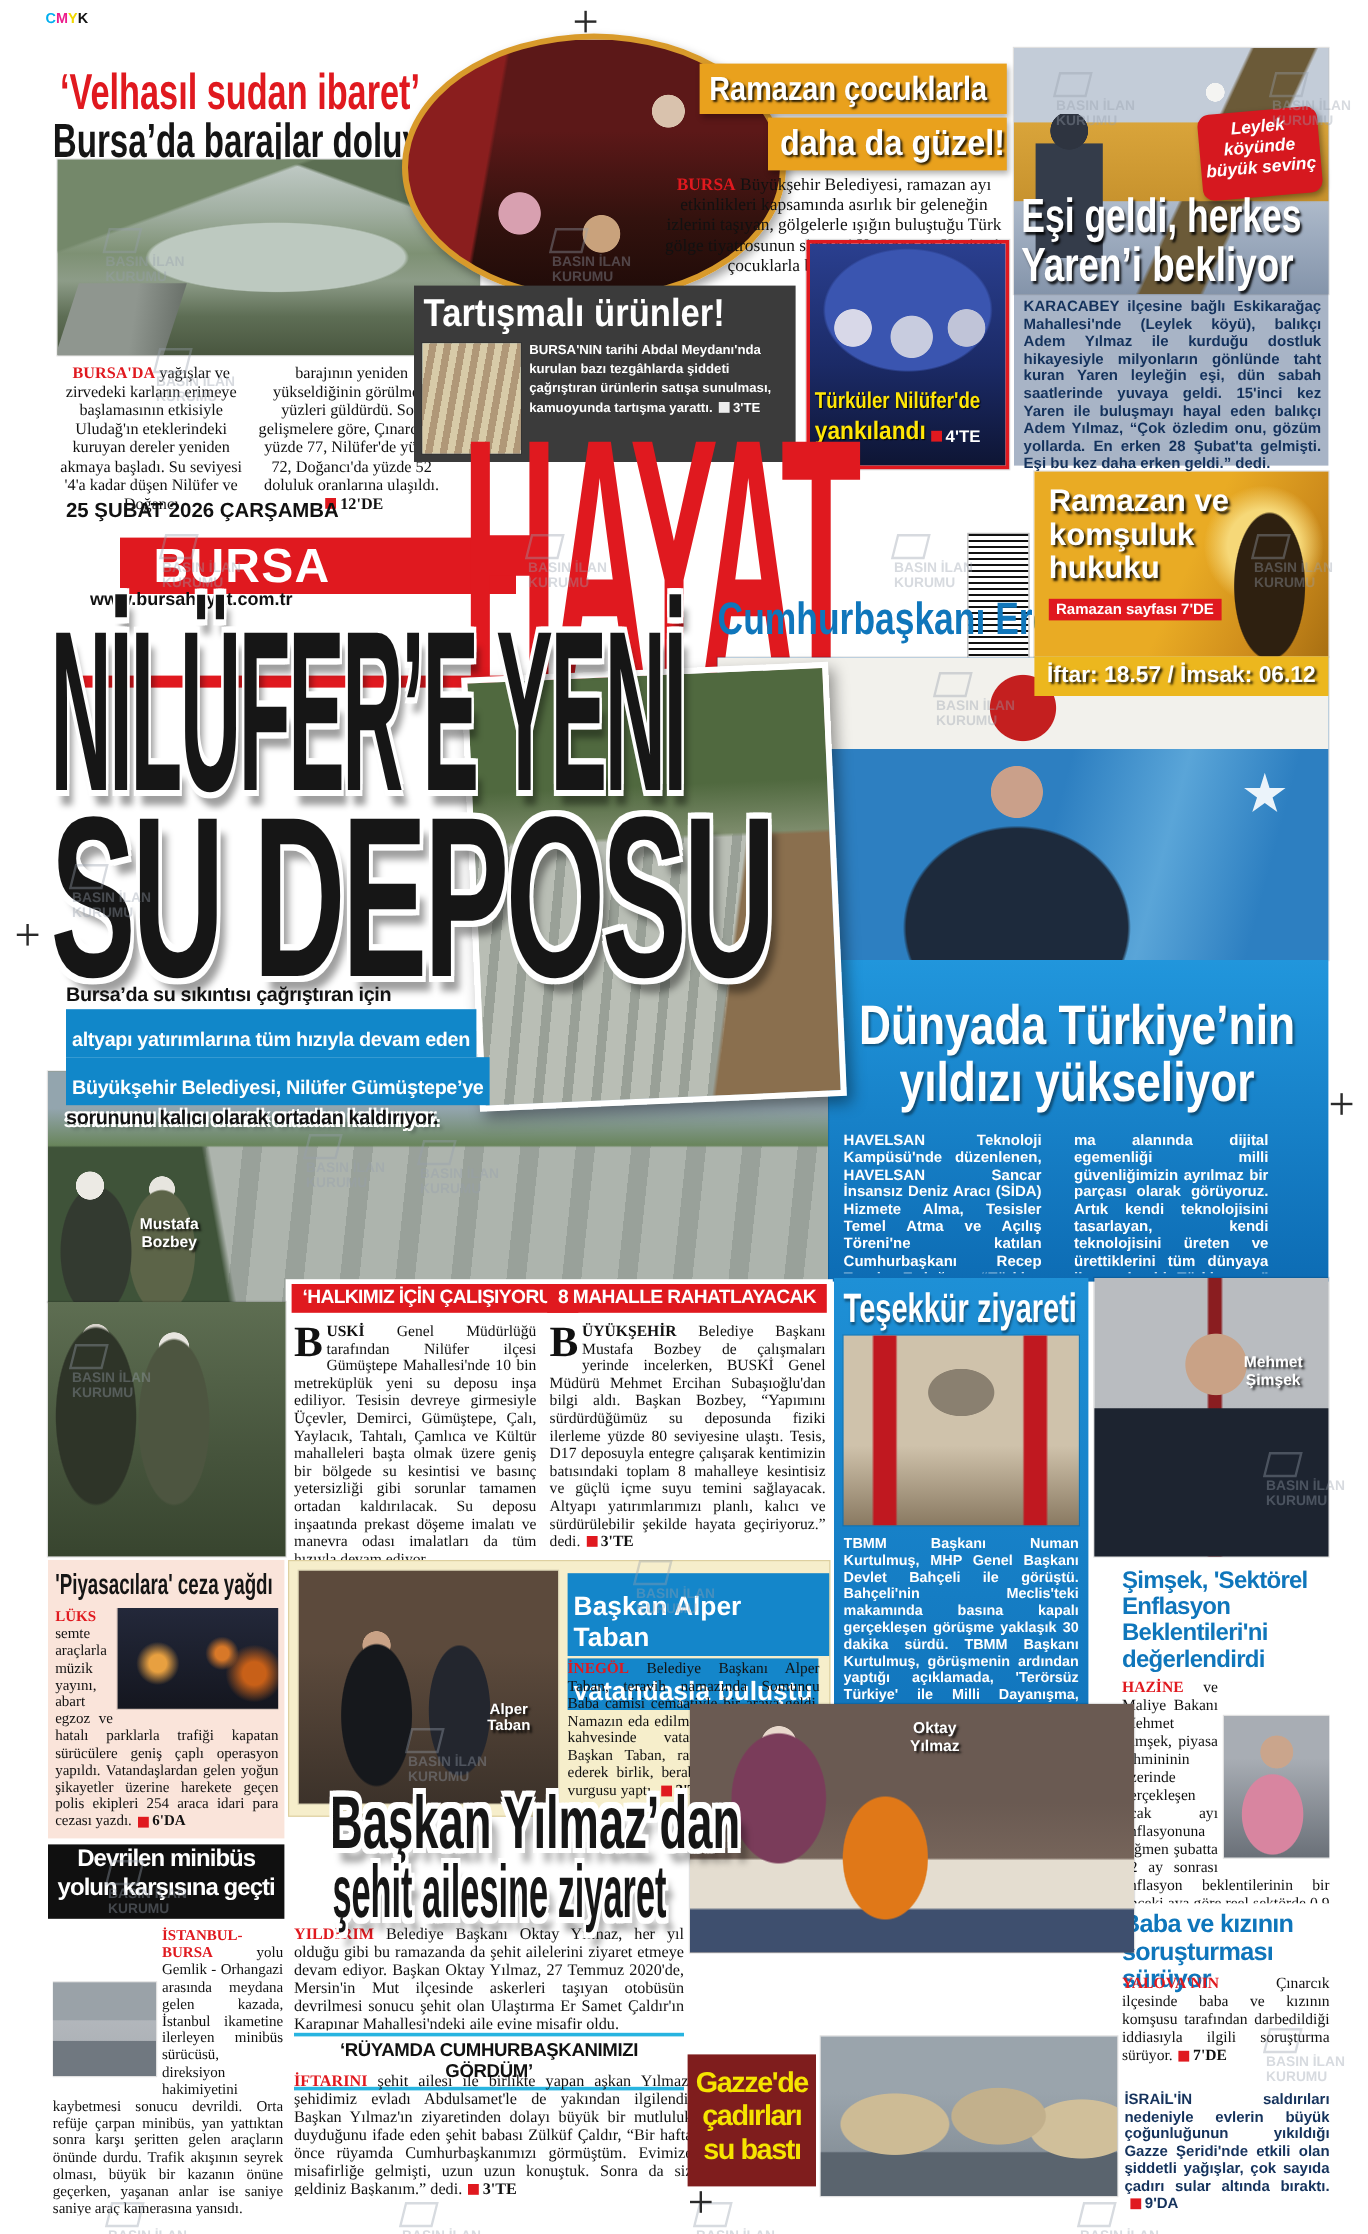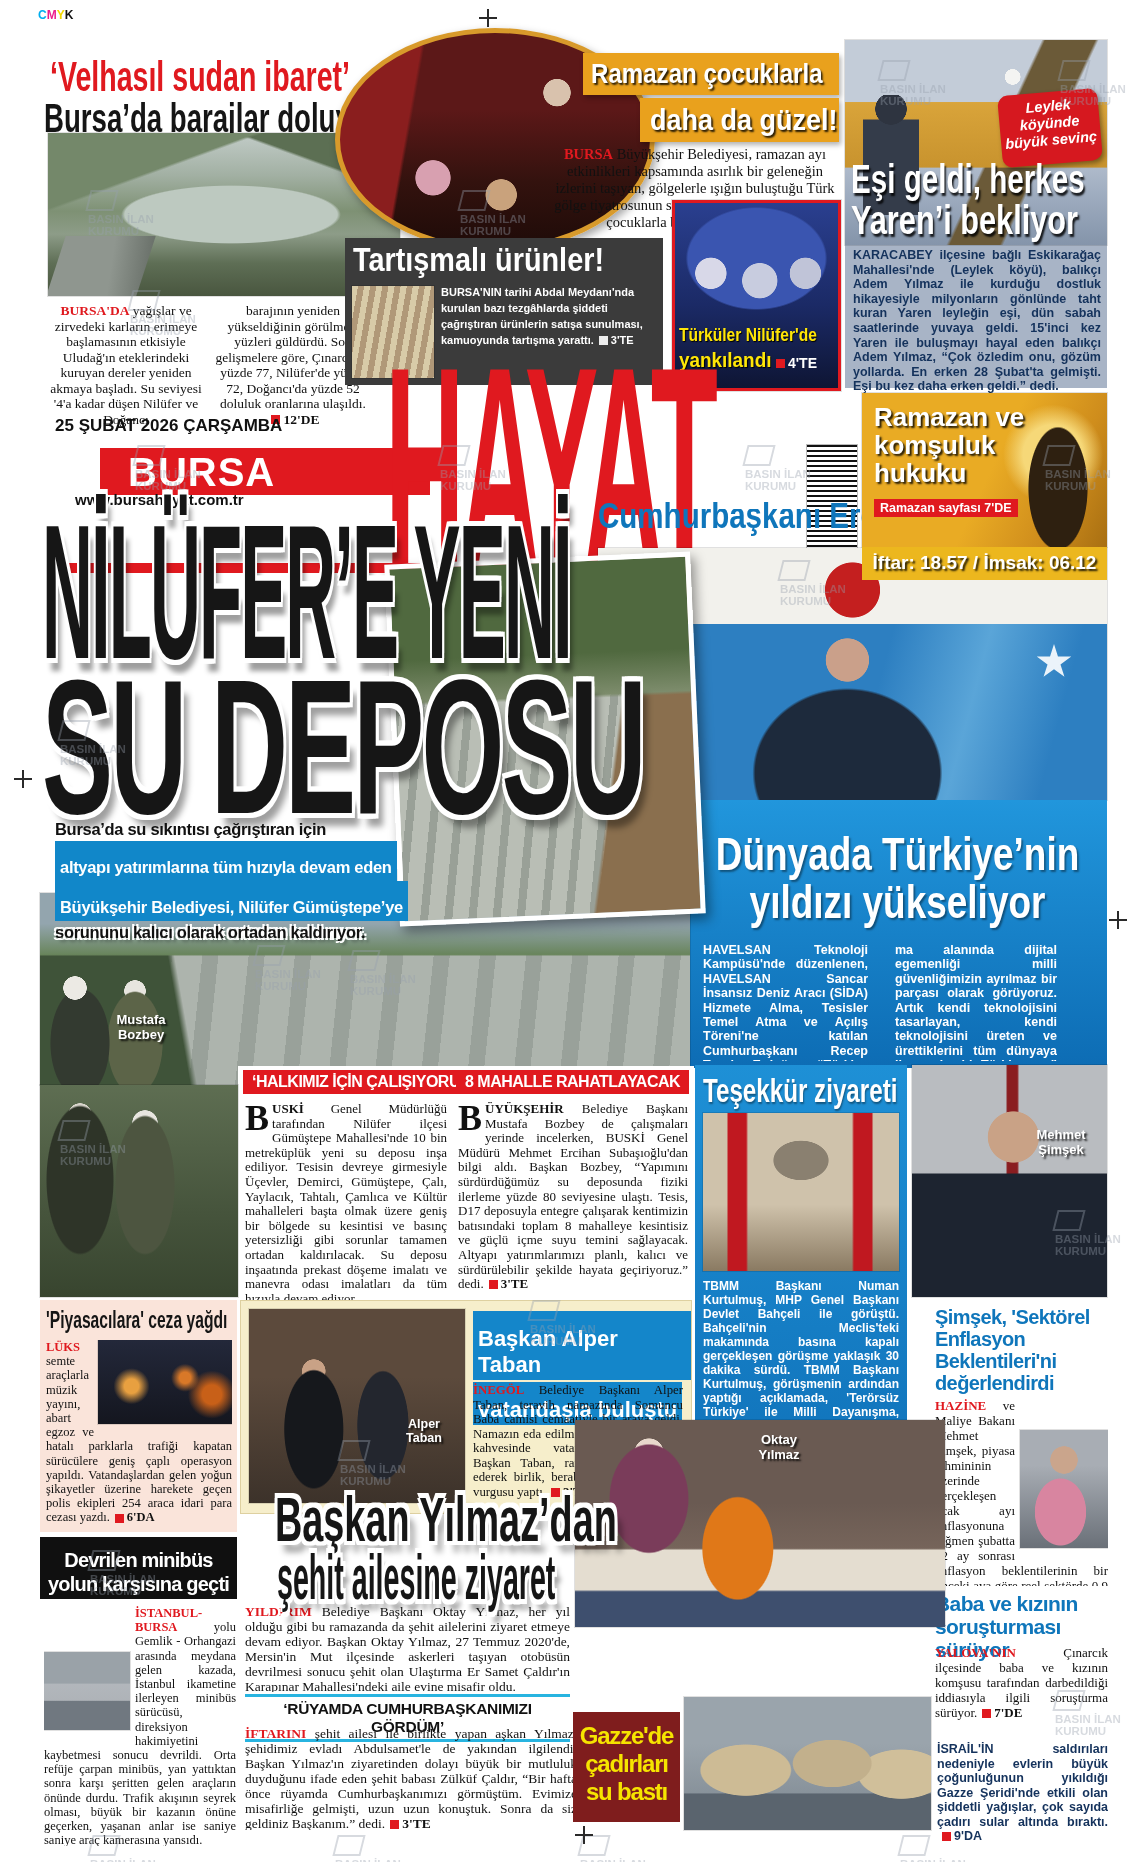--- a/index.html
+++ b/index.html
@@ -249,21 +249,21 @@
     <span>soruşturması sürüyor</span>
   </div>
   <p class="abs serif just" style="left:935px;top:1645px;width:173px;font-size:13px;line-height:15px"><span class="red b">YALOVA'NIN</span> <span>Çınarcık ilçesinde baba ve kızının komşusu tarafından darbedildiği iddiasıyla ilgili soruşturma sürüyor.</span><span class="sq"></span><span class="b">7'DE</span></p>
   <p class="abs b just navy" style="left:937px;top:1742px;width:171px;height:100px;font-size:12.5px;line-height:14.5px;overflow:hidden"><span>İSRAİL'İN</span> <span>saldırıları nedeniyle evlerin büyük çoğunluğunun yıkıldığı Gazze Şeridi'nde etkili olan şiddetli yağışlar, çok sayıda çadırı sular altında bıraktı.</span><span class="sq"></span><span>9'DA</span></p>
 
   <div class="abs" style="left:40px;top:1300px;width:197px;height:232px;background:#fae4da"></div>
   <div class="cnd" style="left:46px;top:1308px;font-size:23px;color:#151515;transform:scale(0.68,1.05)">'Piyasacılara' ceza yağdı</div>
   <p class="abs serif just" style="left:46px;top:1340px;width:186px;height:190px;font-size:12.5px;line-height:14.2px;overflow:hidden"><span class="ph" id="ph-night" style="position:relative;float:right;width:134px;height:84px;margin:0 0 4px 4px"></span><span class="red b">LÜKS</span> <span>semte araçlarla müzik yayını, abart egzoz ve hatalı parklarla trafiği kapatan sürücülere geniş çaplı operasyon yapıldı. Vatandaşlardan gelen yoğun şikayetler üzerine harekete geçen polis ekipleri 254 araca idari para cezası yazdı.</span><span class="sq"></span><span class="b">6'DA</span></p>
 
   <div class="abs ctr white" style="left:40px;top:1537px;width:197px;height:62px;background:#101010">
-    <div class="b" style="font-size:20px;line-height:24px;padding-top:11px;letter-spacing:-0.8px">
+    <div class="b" style="font-size:20px;line-height:24px;padding-top:0;letter-spacing:-0.8px">
       <span>Devrilen minibüs</span><br>
       <span>yolun karşısına geçti</span>
     </div>
   </div>
   <p class="abs serif just" style="left:44px;top:1606px;width:192px;height:240px;font-size:12.5px;line-height:14.2px;overflow:hidden"><span class="ph" id="ph-van" style="position:relative;float:left;width:86px;height:78px;margin:46px 5px 4px 0"></span><span class="red b">İSTANBUL-BURSA</span> <span>yolu Gemlik - Orhangazi arasında meydana gelen kazada, İstanbul ikametine ilerleyen minibüs sürücüsü, direksiyon hakimiyetini kaybetmesi sonucu devrildi. Orta refüje çarpan minibüs, yan yattıktan sonra karşı şeritten gelen araçların önünde durdu. Trafik akışının seyrek olması, büyük bir kazanın önüne geçerken, yaşanan anlar ise saniye saniye araç kamerasına yansıdı.</span></p>
 
   <div class="abs" style="left:240px;top:1300px;width:450px;height:212px;background:#f6eecb;border:1px solid #ded0a0">
     <div class="ph" id="ph-taban" style="left:8px;top:8px;width:216px;height:194px">
       <div class="abs b white ctr dksh" style="left:145px;top:108px;width:60px;font-size:12.5px;line-height:14px">
         <span>Alper</span><br>

